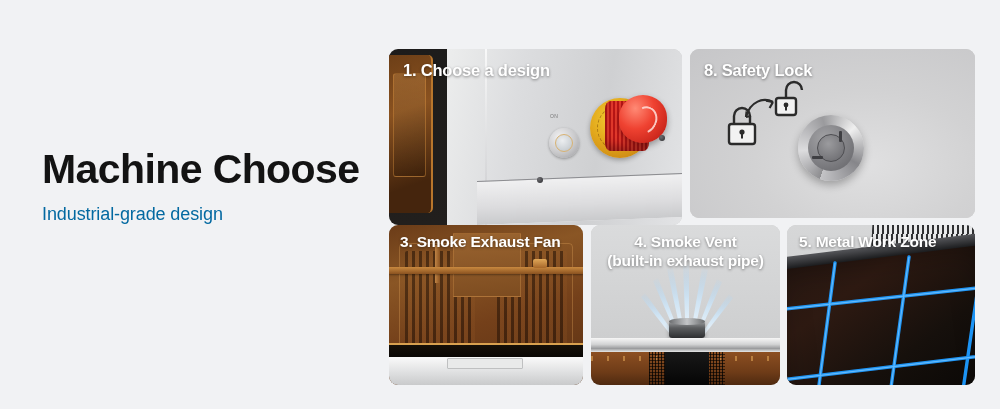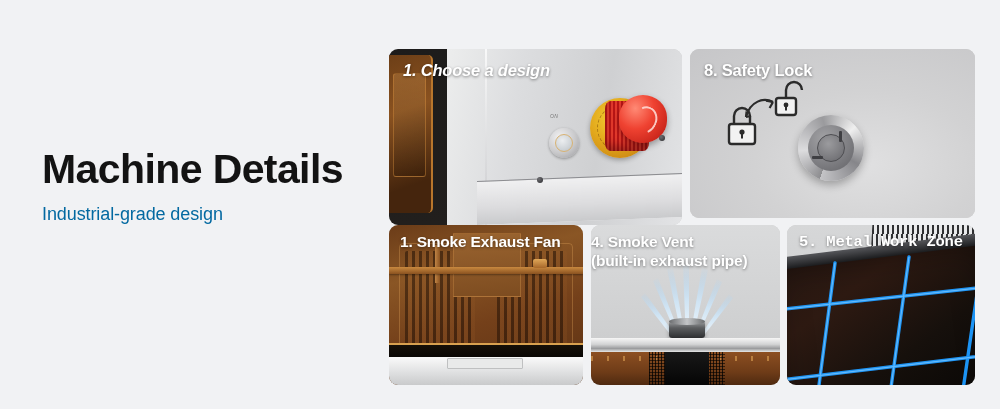--- a/index.html
+++ b/index.html
@@ -28,21 +28,21 @@
     border-radius: 9px; background: #ccc;
   }
   .panel-label {
     position: absolute; z-index: 40;
     color: #ffffff; font-weight: 700;
     text-shadow: 0 1px 3px rgba(0,0,0,.45);
     letter-spacing: -0.2px; white-space: pre-line;
   }
 
   
-  #p1 { left: 389px; top: 49px; width: 293px; height: 176px; font-style: italic; }
+  #p1 { left: 389px; top: 49px; width: 293px; height: 176px; }
   #p1 .label { left: 14px; top: 12px; font-size: 16.5px; }
   .p1-bg {
     position: absolute; inset: 0;
     background:
       linear-gradient(100deg,#d9dadc 0%, #eceded 18%, #dcdddf 42%, #cfd0d2 70%, #e3e4e6 100%);
   }
   .p1-dark-left {
     position: absolute; left: 0; top: 0; width: 58px; height: 100%;
     background: linear-gradient(180deg,#1d1c1b 0%, #221f1d 100%);
   }
@@ -196,21 +196,21 @@
     position: absolute; left: 0; right: 0; bottom: 0; height: 28px;
     background: linear-gradient(180deg,#fafafa 0%, #dfe0e1 55%, #c9cacb 100%);
   }
   .p3-silver::after {
     content: ""; position: absolute; left: 58px; top: 1px; width: 74px; height: 9px;
     background: #e9eaea; border: 1px solid #bfc0c1; border-radius: 1px;
   }
 
   
   #p4 { left: 591px; top: 225px; width: 189px; height: 160px; }
-  #p4 .label { left: 0; right: 0; top: 8px; text-align: left; font-size: 15.5px; line-height: 1.22; }
+  #p4 .label { left: 0; right: 0; top: 8px; text-align: center; font-size: 15.5px; line-height: 1.22; }
   .p4-bg {
     position: absolute; inset: 0;
     background: linear-gradient(180deg,#dadbdc 0%, #cfd0d1 62%, #c6c7c8 100%);
   }
   .p4-rays { position: absolute; left: 34px; top: 38px; }
   .p4-cap {
     position: absolute; left: 78px; top: 96px; width: 36px; height: 17px;
     border-radius: 3px;
     background: linear-gradient(180deg,#9ea0a2 0%, #5c5e60 40%, #2e2f31 100%);
     box-shadow: 0 2px 4px rgba(0,0,0,.3);
@@ -238,21 +238,21 @@
   }
   .p4-mesh-l, .p4-mesh-r {
     position: absolute; top: 127px; bottom: 0; width: 18px;
     background: repeating-linear-gradient(90deg, rgba(0,0,0,.75) 0 1px, transparent 1px 3px),
                 repeating-linear-gradient(0deg, rgba(0,0,0,.6) 0 1px, transparent 1px 3px);
   }
   .p4-mesh-l { left: 58px; }
   .p4-mesh-r { left: 116px; }
 
   
-  #p5 { left: 787px; top: 225px; width: 188px; height: 160px; font-family: Liberation Mono, monospace; }
+  #p5 { left: 787px; top: 225px; width: 188px; height: 160px; }
   #p5 .label { left: 12px; top: 8px; font-size: 15.5px; }
   .p5-bg { position: absolute; inset: 0; background: linear-gradient(180deg,#d6d7d8,#c8c9ca); }
   .p5-vents {
     position: absolute; right: -6px; top: -4px; width: 110px; height: 62px;
     background: repeating-linear-gradient(92deg,#2f3032 0 2px,#e8e9ea 2px 5px);
     transform: skewX(-6deg) rotate(-3deg);
     border-bottom: 4px solid #e9eaea;
   }
   .p5-panelwhite {
     position: absolute; right: 0; top: 44px; width: 130px; height: 26px;
@@ -271,21 +271,21 @@
     background: linear-gradient(180deg,#55565a,#1b1c1e);
     transform: rotate(-7deg);
   }
 </style>
 </head>
 <body>
 
 <div id="page">
 
   <div class="left-block">
-    <div class="page-title">Machine Details</div>
+    <div class="page-title">Machine Choose</div>
     <div class="page-subtitle">Industrial-grade design</div>
   </div>
 
   <div class="panel" id="p1">
     <div class="p1-bg"></div>
     <div class="p1-dark-left"></div>
     <div class="p1-amber"></div>
     <div class="p1-seam"></div>
     <div class="p1-lowerbar"></div>
 
@@ -343,21 +343,21 @@
     <div class="p3-bg"></div>
     <div class="p3-inner-frame"></div>
     <div class="p3-grille-l"></div>
     <div class="p3-grille-r"></div>
     <div class="p3-center-box"></div>
     <div class="p3-vbar"></div>
     <div class="p3-crossbar"></div>
     <div class="p3-clip"></div>
     <div class="p3-blackbar"></div>
     <div class="p3-silver"></div>
-    <div class="panel-label label">1. Smoke Exhaust Fan</div>
+    <div class="panel-label label">3. Smoke Exhaust Fan</div>
   </div>
 
   <div class="panel" id="p4">
     <div class="p4-bg"></div>
 
     <svg class="p4-rays" width="122" height="80" viewBox="0 0 122 80">
       <defs>
         <linearGradient id="rayg" x1="0" y1="1" x2="0" y2="0">
           <stop offset="0%" stop-color="#ffffff" stop-opacity="0.98"></stop>
           <stop offset="55%" stop-color="#cfeaff" stop-opacity="0.75"></stop>

